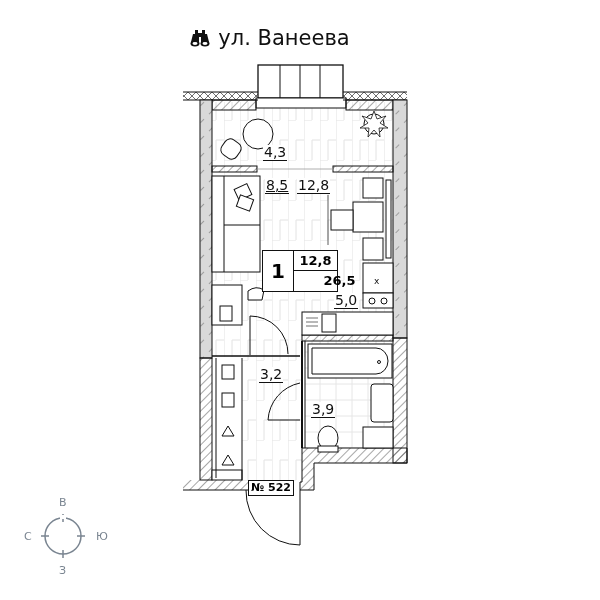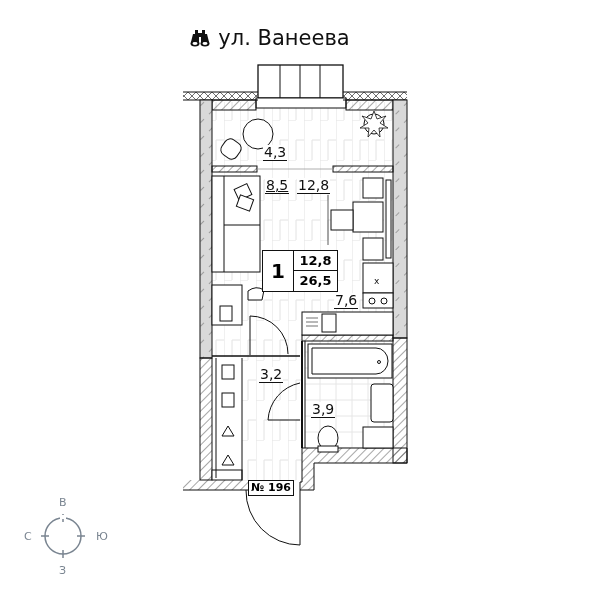--- a/index.html
+++ b/index.html
@@ -5,21 +5,21 @@
   html,body{margin:0;padding:0;background:#fff;}
   body{width:600px;height:600px;position:relative;overflow:hidden;font-family:"DejaVu Sans",sans-serif;}
   .title{position:absolute;left:0;top:26px;width:540px;text-align:center;font-size:21px;color:#111;}
   .title .ico{display:inline-block;vertical-align:-2px;margin-right:8px;}
   svg.plan{position:absolute;left:0;top:0;}
   .lbl{position:absolute;font-size:14px;color:#111;border-bottom:1.5px solid #111;line-height:15px;padding:0 1px;background:#fff;}
   .sum{position:absolute;left:262px;top:250px;width:74px;height:40px;border:1.5px solid #111;background:#fff;}
   .sum .n{position:absolute;left:0;top:0;width:30px;height:40px;border-right:1.5px solid #111;font-size:20px;font-weight:bold;text-align:center;line-height:40px;}
   .sum .a{position:absolute;left:31px;width:43px;height:19px;text-align:center;font-size:13px;font-weight:bold;line-height:19px;}
   .sum .a1{top:0;border-bottom:1.5px solid #111;}
-  .sum .a2{top:20px;}
+  .sum .a2{top:20px;margin-left:24px;}
   .aptno{position:absolute;left:248px;top:480px;width:44px;height:14px;border:1.5px solid #111;background:#fff;font-size:11px;font-weight:bold;text-align:center;line-height:14px;}
   .compass{position:absolute;left:20px;top:490px;width:100px;height:100px;}
   .cl{position:absolute;font-size:11px;color:#7a8591;}
 </style>
 </head>
 <body>
 
 <div class="title">
   <span class="ico">
     <svg width="20" height="17" viewBox="0 0 20 17">
@@ -176,31 +176,31 @@
     <rect x="318" y="446" width="20" height="6" fill="#fff" stroke="#111"></rect>
   </g>
 
   <line x1="300" y1="490" x2="300" y2="545" stroke="#111"></line>
   <path d="M246 490 A54 54 0 0 0 300 545" fill="none" stroke="#111"></path>
 </svg>
 
 <div class="lbl" style="left:263px;top:145px;">4,3</div>
 <div class="lbl" style="left:265px;top:178px;text-decoration:underline;">8,5</div>
 <div class="lbl" style="left:297px;top:178px;">12,8</div>
-<div class="lbl" style="left:334px;top:293px;">7,6</div>
+<div class="lbl" style="left:334px;top:293px;">5,0</div>
 <div class="lbl" style="left:259px;top:367px;">3,2</div>
 <div class="lbl" style="left:311px;top:402px;">3,9</div>
 
 <div class="sum">
   <div class="n">1</div>
   <div class="a a1">12,8</div>
   <div class="a a2">26,5</div>
 </div>
 
-<div class="aptno">№ 196</div>
+<div class="aptno">№ 522</div>
 
 <div class="compass">
   <svg width="100" height="100" viewBox="0 0 100 100" style="position:absolute;left:0;top:0;">
     <circle cx="43" cy="46" r="18" fill="none" stroke="#7a8591" stroke-width="1.5"></circle>
     <line x1="43" y1="24" x2="43" y2="32" stroke="#7a8591" stroke-width="1.5"></line>
     <line x1="43" y1="60" x2="43" y2="68" stroke="#7a8591" stroke-width="1.5"></line>
     <line x1="21" y1="46" x2="29" y2="46" stroke="#7a8591" stroke-width="1.5"></line>
     <line x1="57" y1="46" x2="65" y2="46" stroke="#7a8591" stroke-width="1.5"></line>
     <rect x="40" y="25" width="6" height="4" fill="#fff"></rect>
   </svg>

